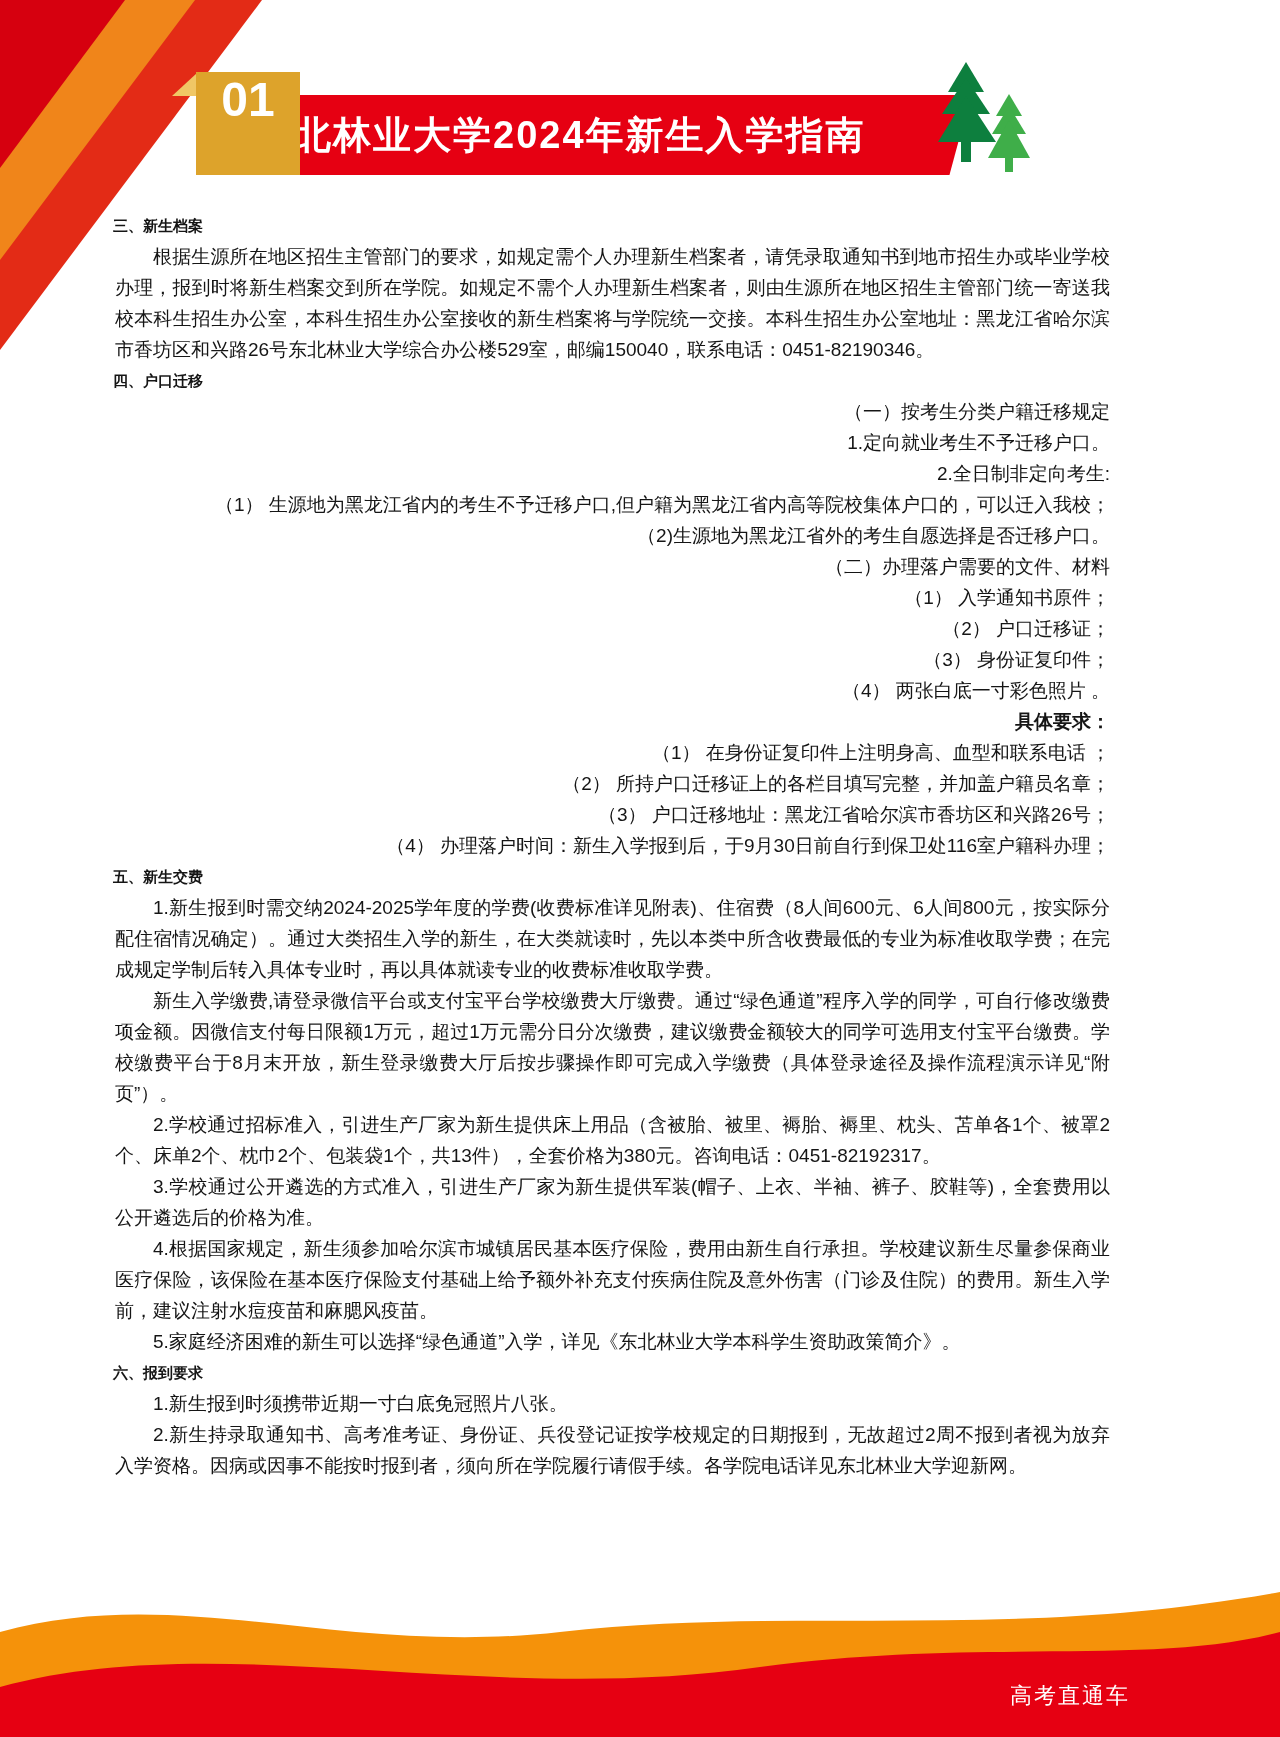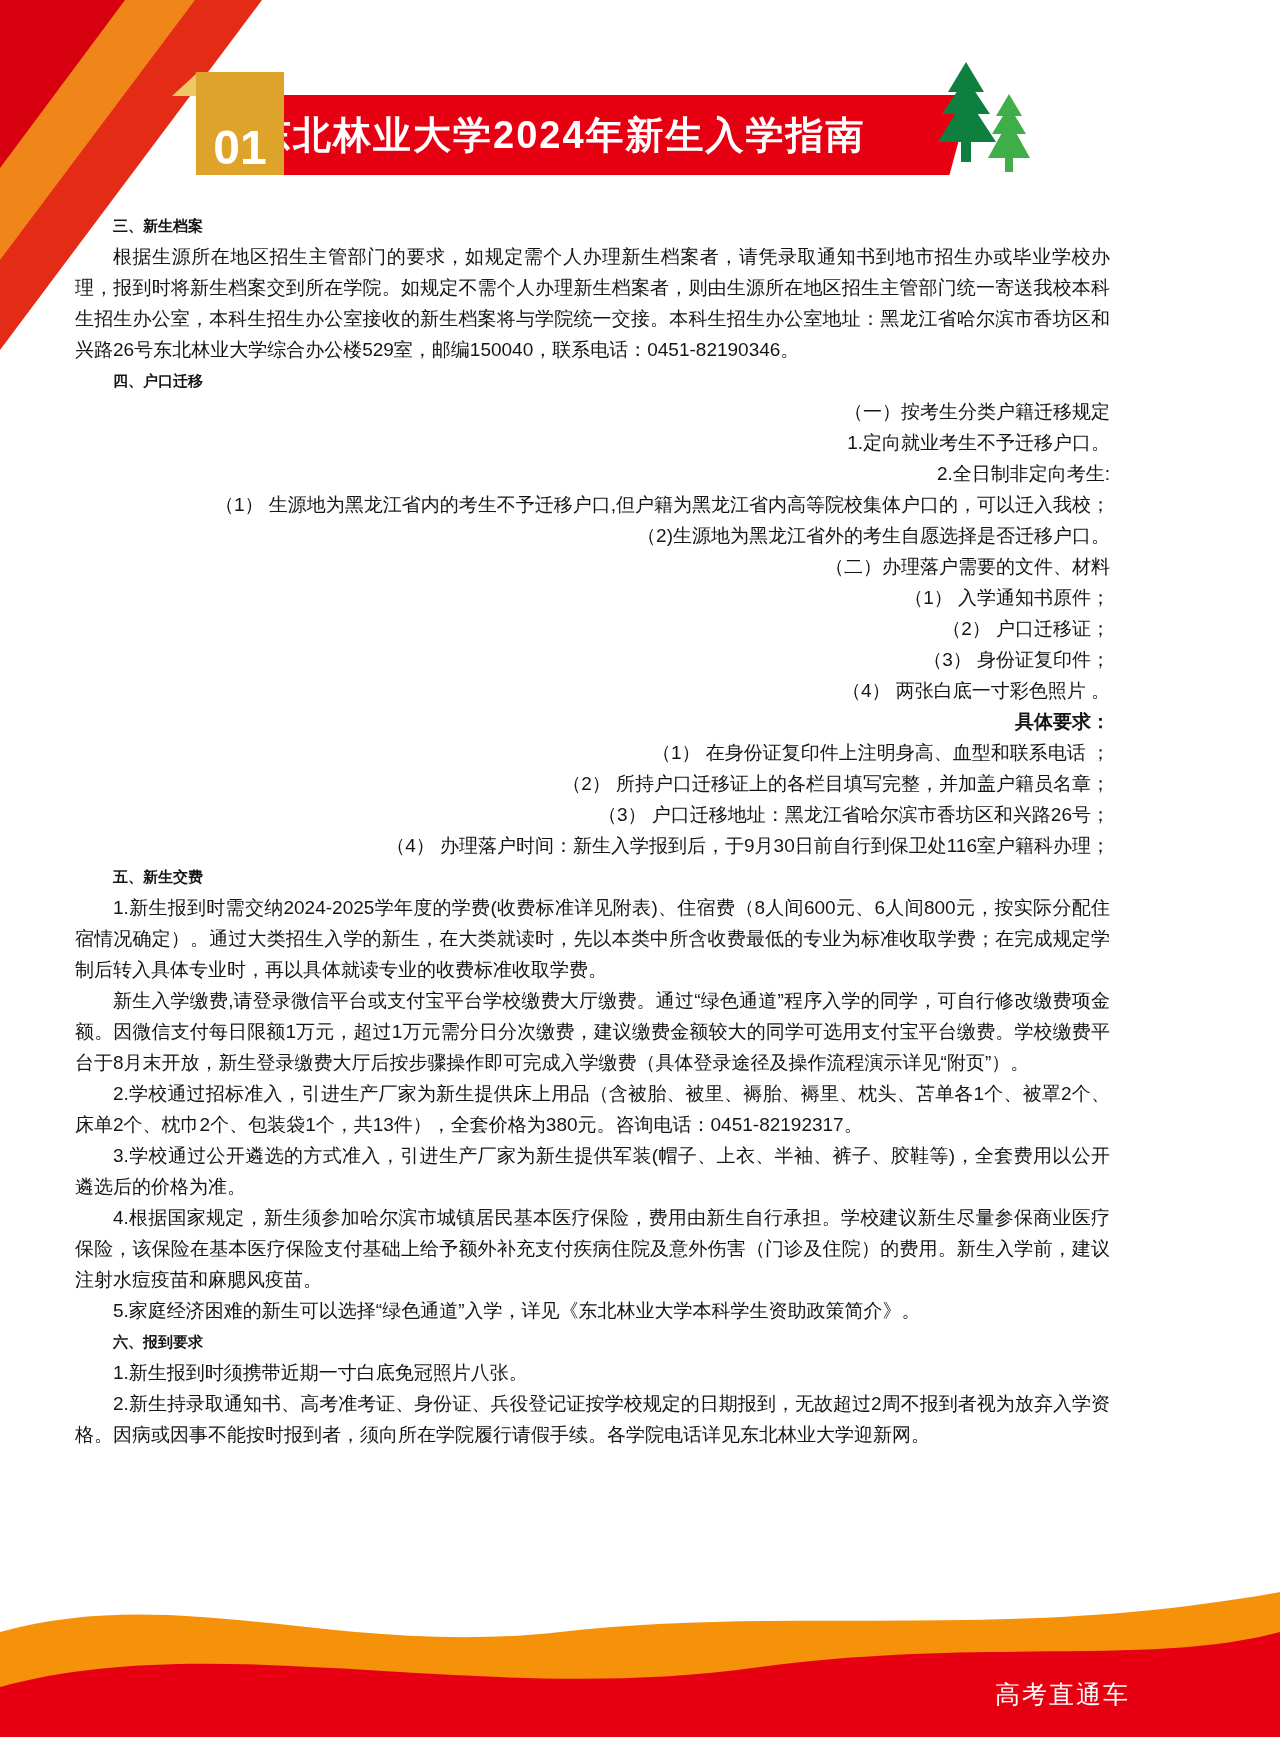--- a/index.html
+++ b/index.html
@@ -34,47 +34,47 @@
   }
   .badge-fold {
     position:absolute; left:172px; top:73px;
     width:25px; height:23px;
     background:#f0c765;
     clip-path:polygon(100% 0, 100% 100%, 0 100%);
     z-index:2;
   }
   .badge {
     position:absolute; left:196px; top:72px;
-    width:88px; height:103px;
+    width:104px; height:103px;
     background:#dda32b;
-    display:flex; align-items:flex-end; justify-content:center;
+    display:flex; align-items:flex-start; justify-content:center;
     z-index:3;
   }
   .badge span { color:#ffffff; font-size:48px; font-weight:700; }
   .trees { position:absolute; left:938px; top:62px; z-index:3; }
 
   
   .content {
     position:absolute; left:75px; top:210px;
     width:1035px;
     color:#151515;
     font-size:19px;
     line-height:31px;
     z-index:2;
   }
   .sec  { font-weight:700; font-size:15px; padding-left:38px; }
   .line { padding-left:38px;text-align:right; }
   .line.bold { font-weight:700; }
-  .para { text-indent:38px; text-align:justify; }
+  .para { text-indent:38px; text-align:justify;margin-left:40px; }
 
   
   .bottom { position:absolute; bottom:0; left:0; z-index:1; }
   .watermark {
     position:absolute; right:150px; bottom:26px;
-    color:#ffffff; font-size:25px; letter-spacing:2px;
+    color:#ffffff; font-size:22px; letter-spacing:2px;
     z-index:4;
   }
 </style>
 </head>
 <body>
 
 <div class="page">
 
   <svg class="corner" width="300" height="380" viewBox="0 0 300 380" aria-hidden="true">
     <polygon points="0,0 262,0 0,350" fill="#e32b16"></polygon>

